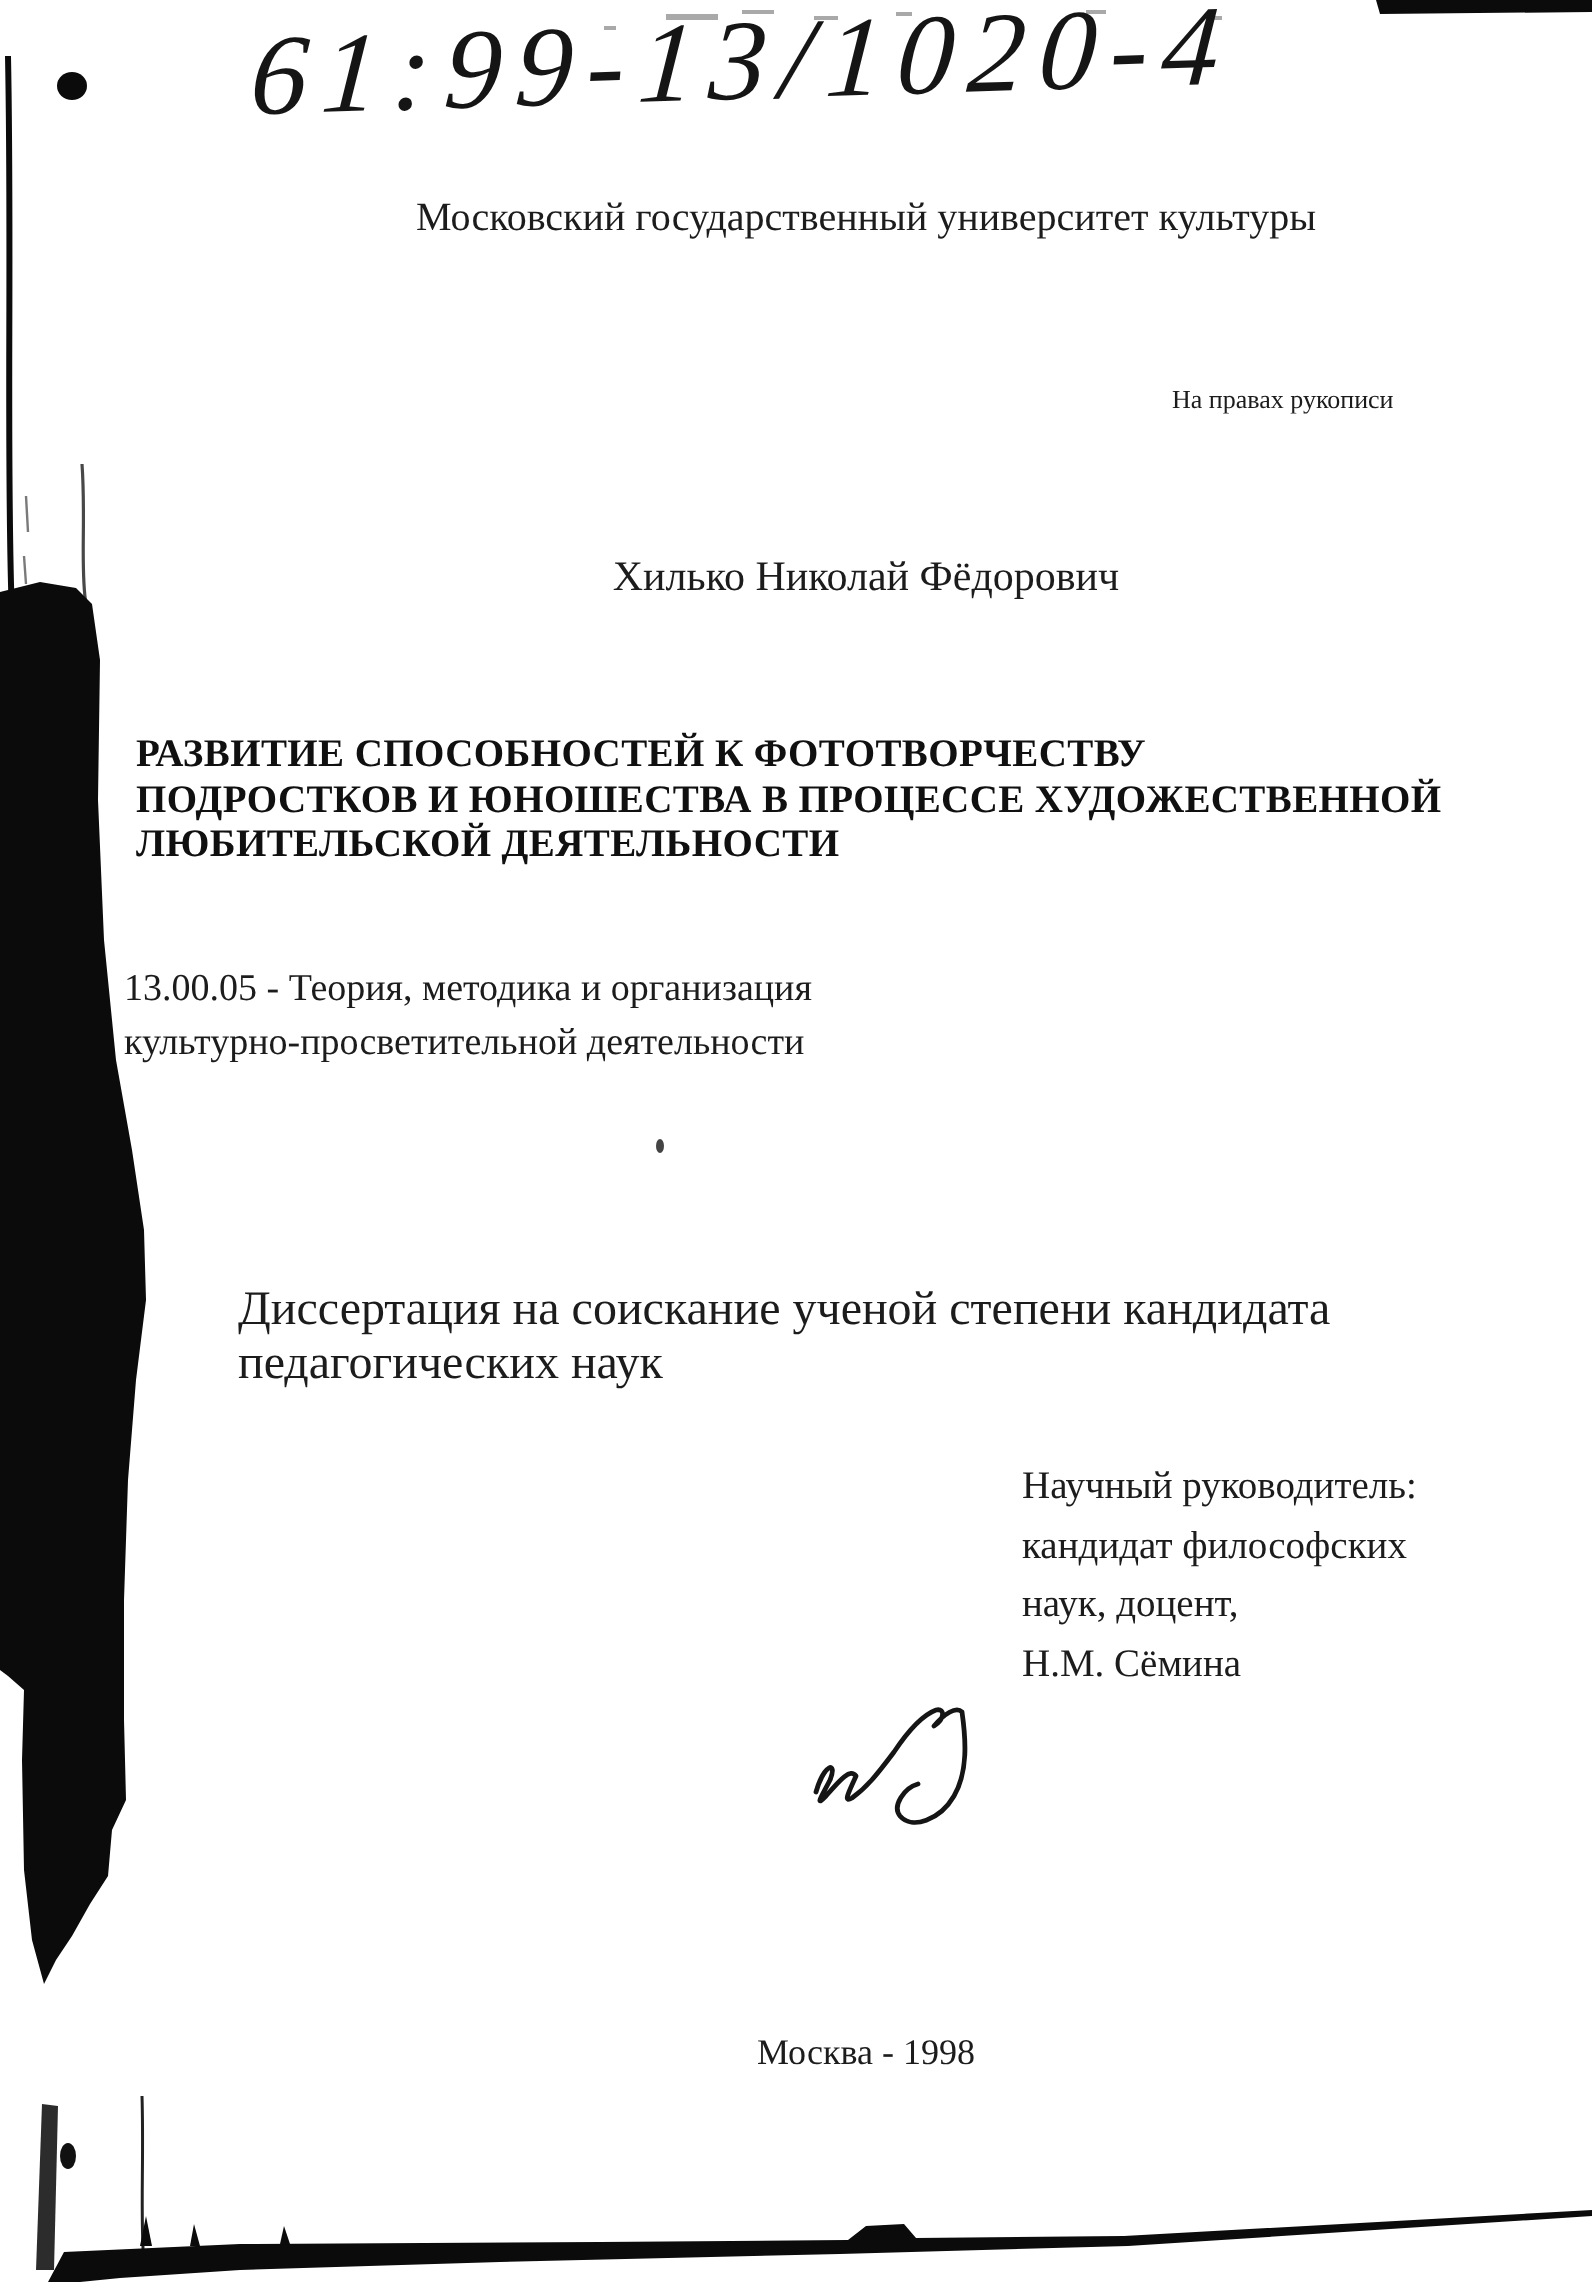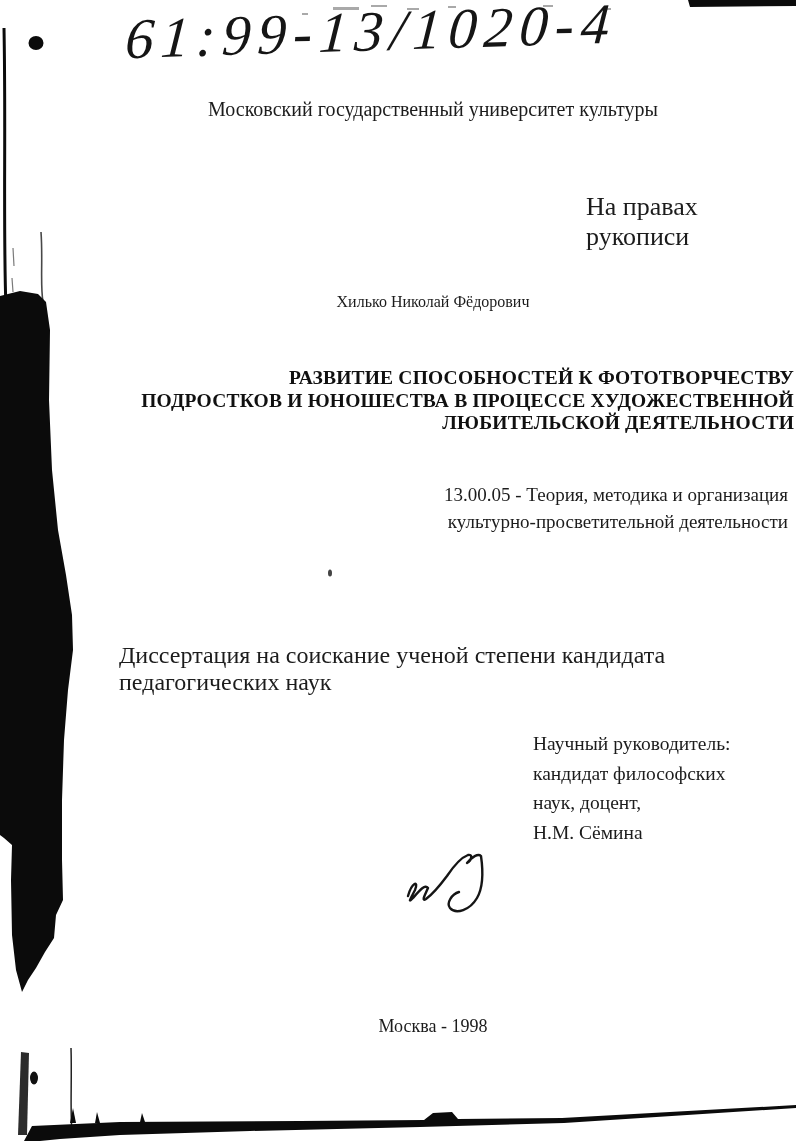--- a/index.html
+++ b/index.html
@@ -20,31 +20,31 @@
   .catalog {
     left: 128px; top: 6px; width: 560px;
     font-style: italic;
     font-size: 57px;
     letter-spacing: 7px;
     transform: rotate(-1.8deg) skewX(-6deg);
     transform-origin: left top;
     color: #151515;
   }
   .university   { top: 86px;  font-size: 20px; margin-top: 12px; }
-  .manuscript   { left: 586px; top: 192px; font-size: 26px; }
-  .author       { top: 293px; font-size: 16px; }
+  .manuscript   { left: 586px; top: 192px; font-size: 13px; }
+  .author       { top: 276px; font-size: 21px; }
   .title {
     left: 68px; width: 726px; top: 367px;
     font-size: 19.5px; font-weight: bold;
-    line-height: 22.5px; text-align: right;
+    line-height: 22.5px; text-align: left;
     color: #101010; letter-spacing: 0.2px;
   }
-  .specialty    { left: 62px; width: 726px; top: 481px; font-size: 19px; line-height: 27px; text-align: right; }
+  .specialty    { left: 62px; width: 726px; top: 481px; font-size: 19px; line-height: 27px; text-align: left; }
   .thesis       { left: 119px; top: 642px; font-size: 24px; }
-  .supervisor   { left: 533px; top: 729px; font-size: 19.5px; line-height: 29.5px; }
+  .supervisor   { left: 511px; top: 729px; font-size: 19.5px; line-height: 29.5px; }
   .cityyear     { top: 1016px; font-size: 18px; }
   #signature    { position: absolute; left: 392px; top: 846px; z-index: 2; }
 </style>
 </head>
 <body>
 
 <svg id="artifacts" class="layer" width="796" height="1141" viewBox="0 0 796 1141" aria-hidden="true">
 
   <polygon points="688,0 796,0 796,6 690,7" fill="#0b0b0b"></polygon>
 

